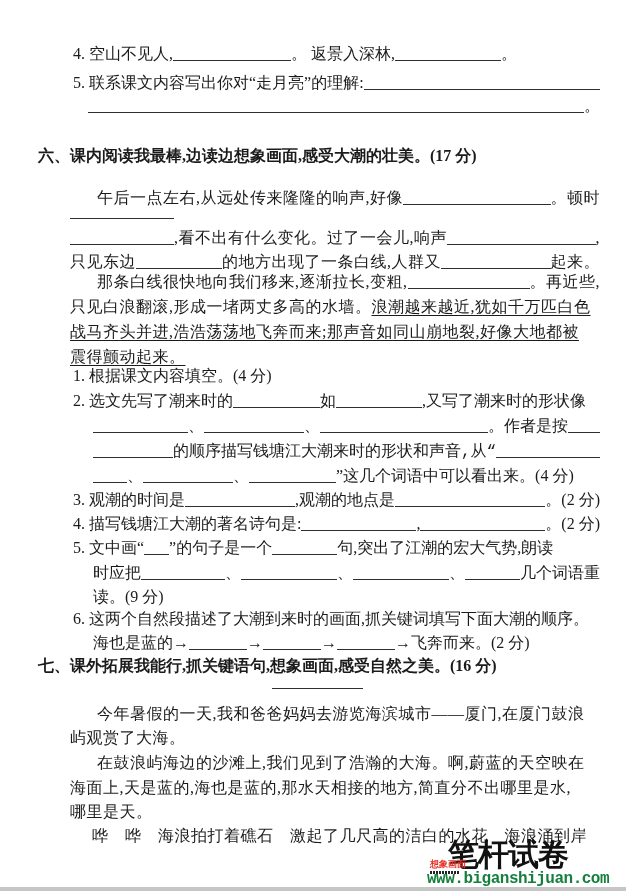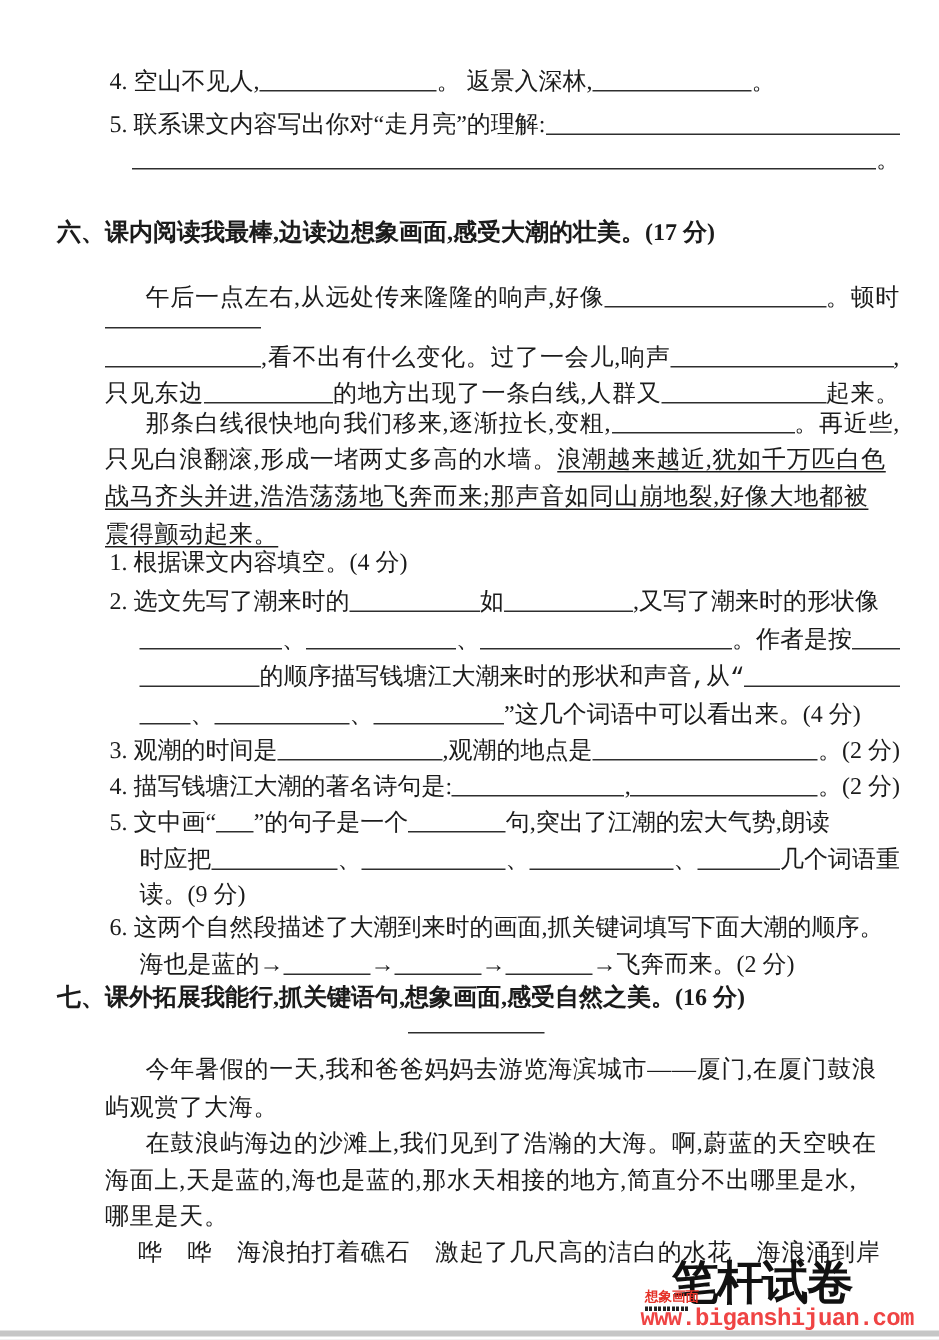--- a/index.html
+++ b/index.html
@@ -54,21 +54,21 @@
   }
   #wm-micro {
     position:absolute; left:430px; top:871px;
     width:29px; height:3px;
     background:repeating-linear-gradient(90deg,#222 0 2px,transparent 2px 3px);
   }
   #wm-url {
     position:absolute; left:427px; top:870px;
     font-size:16px; font-weight:bold;
     font-family:"Liberation Mono", monospace;
-    letter-spacing:-0.5px; color:#ef4444;
+    letter-spacing:-0.5px; color:#15803d;
     white-space:nowrap;
   }
   #bottom-bar {
     position:absolute; left:0; top:887px;
     width:626px; height:4px;
   }
 </style>
 </head>
 <body>
 

